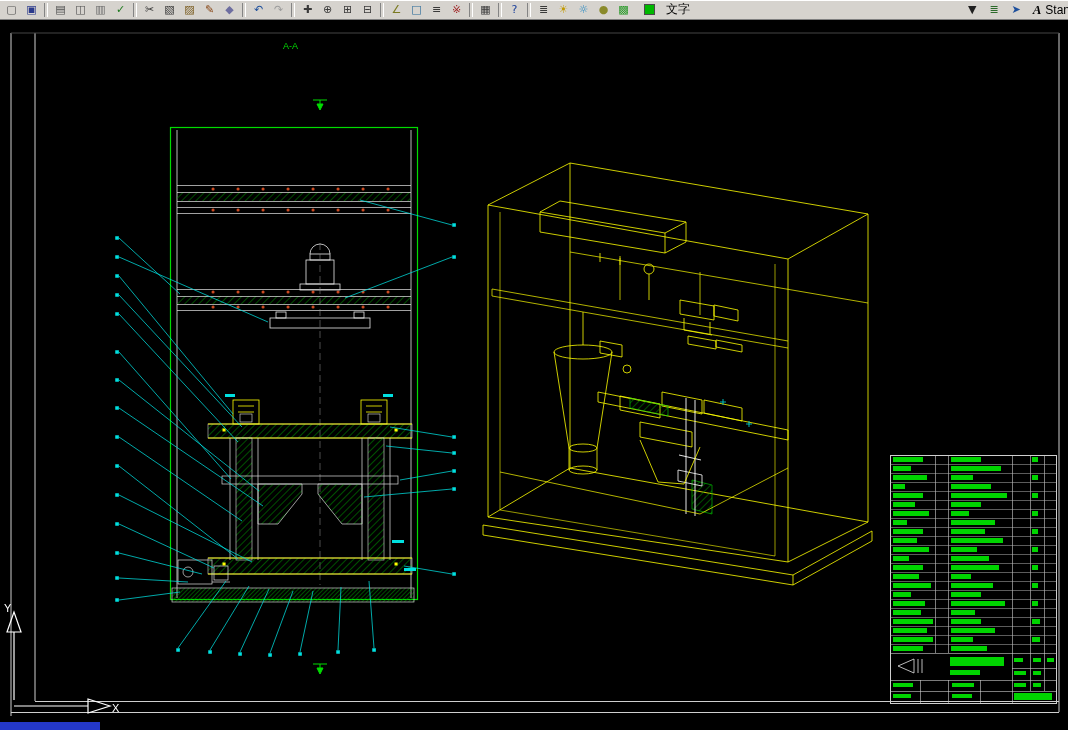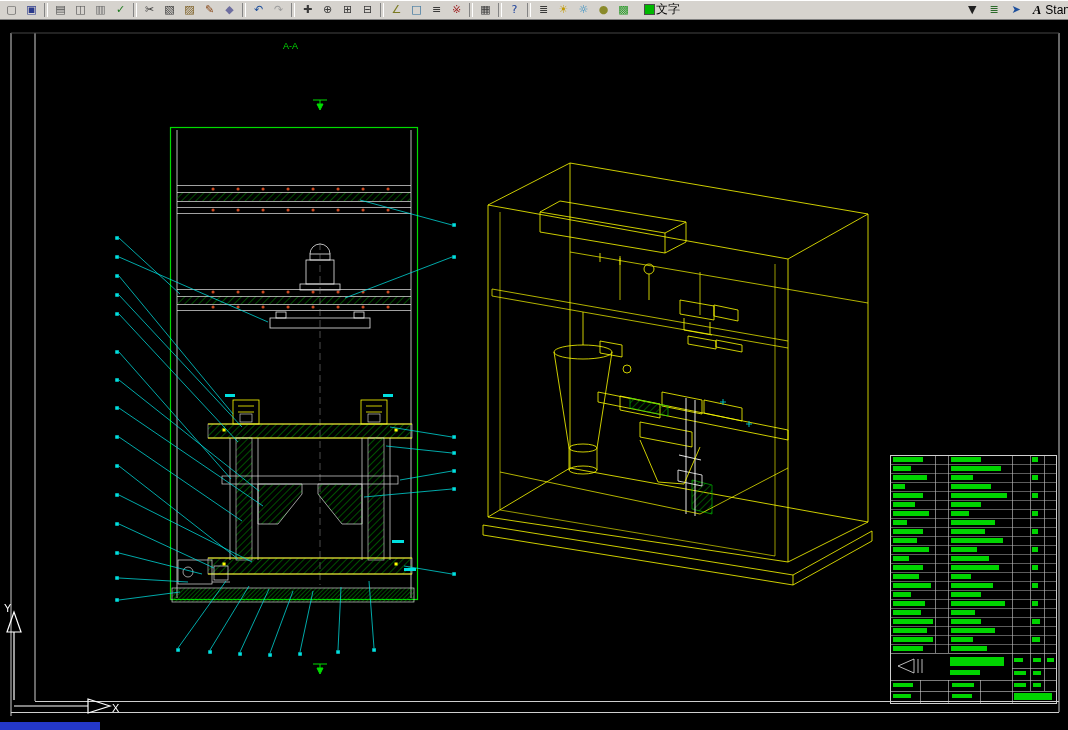--- a/index.html
+++ b/index.html
@@ -6,21 +6,21 @@
   .app{position:relative;width:1068px;height:730px;overflow:hidden;background:#000;
        font-family:"Liberation Sans",sans-serif;}
   
   .toolbar{position:absolute;top:0;left:0;width:1068px;height:19px;background:#d6d3ce;
            border-bottom:1px solid #808080;box-shadow:inset 0 1px 0 #ffffff;
            display:flex;align-items:center;padding:0 2px;gap:1px;z-index:5;overflow:hidden;}
   .tb{width:19px;height:16px;border:none;background:transparent;padding:0;margin:0;
       font-size:11px;line-height:16px;text-align:center;cursor:default;
       font-family:"DejaVu Sans",sans-serif;}
   .sep{width:2px;height:14px;border-left:1px solid #848484;border-right:1px solid #ffffff;margin:0 2px;}
-  .chip{display:flex;align-items:center;gap:1px;margin-left:10px;font-size:12px;color:#000;}
+  .chip{display:flex;align-items:center;gap:11px;margin-left:10px;font-size:12px;color:#000;}
   .swatch{width:9px;height:9px;border:1px solid #4a4a4a;display:inline-block;}
   .spacer{flex:1;}
   .stylegrp{display:flex;align-items:center;gap:4px;margin-left:6px;font-size:12px;color:#000;white-space:nowrap;}
   .styleA{font-family:"Liberation Serif",serif;font-weight:bold;font-style:italic;font-size:13px;}
   
   svg.canvas{position:absolute;top:0;left:0;}
   .cmd-edge{position:absolute;left:0;bottom:0;width:100px;height:8px;background:#2438c8;z-index:4;}
 </style>
 </head>
 <body>

